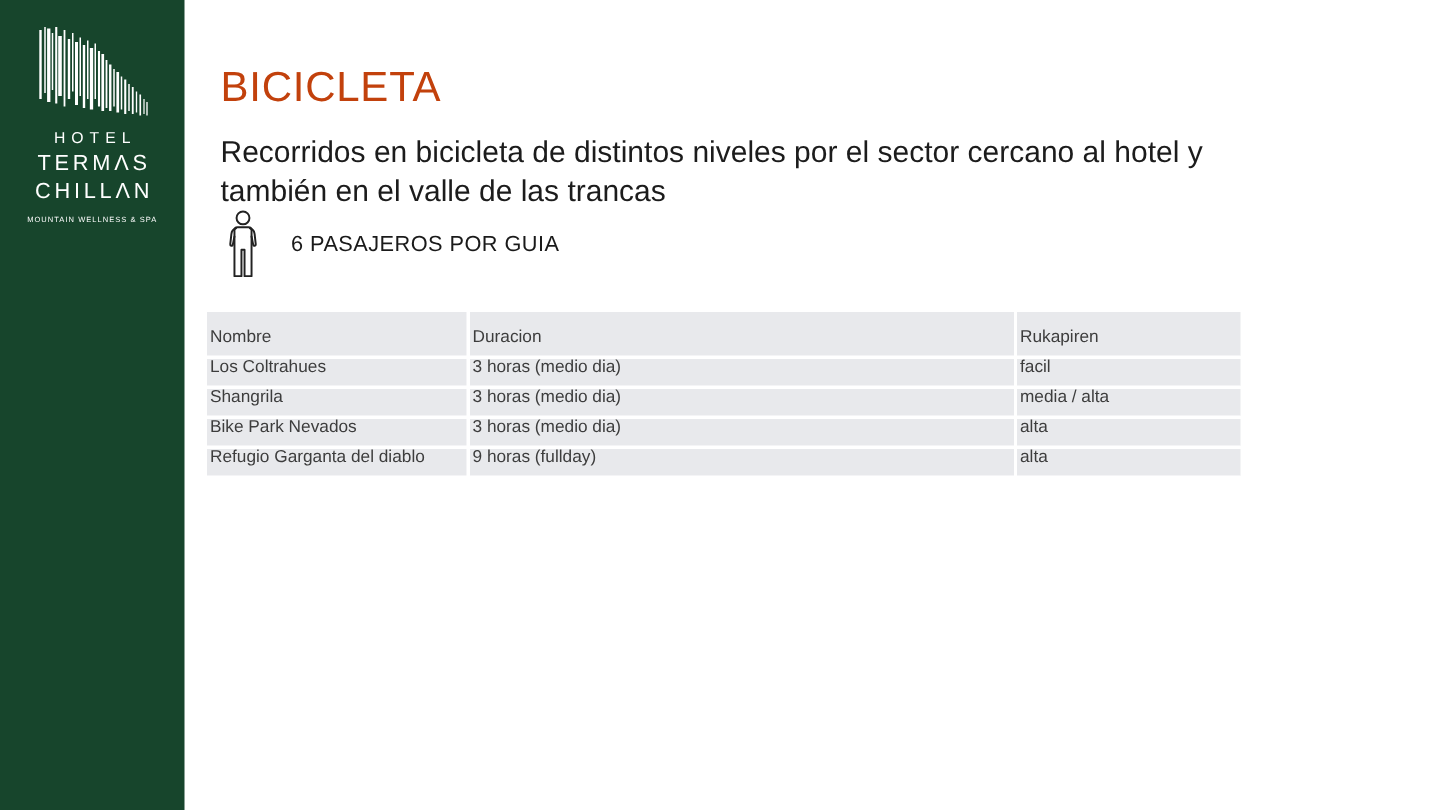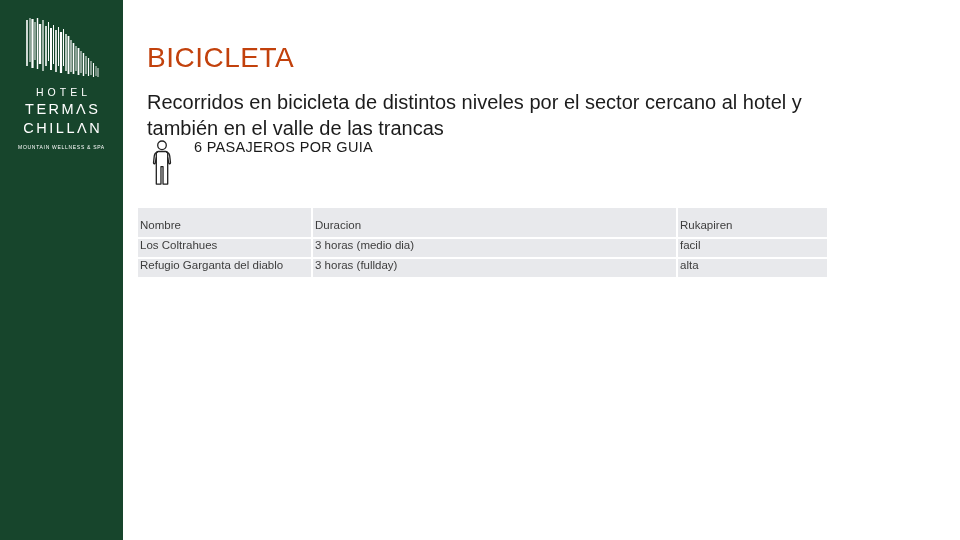--- a/index.html
+++ b/index.html
@@ -66,21 +66,21 @@
     left: 147px; top: 90px;
     width: 662px;
     font-size: 20px;
     line-height: 25.5px;
     color: #1c1c1c;
   }
   .capacity {
     position: absolute;
     left: 148px; top: 139px;
     display: flex;
-    align-items: flex-start;
+    align-items: center;
   }
   .person-icon-box { width: 28px; height: 48px; }
   .capacity-label {
     margin-left: 18px;
     font-size: 14.5px;
     letter-spacing: 0.3px;
     color: #1a1a1a;
   }
 
   
@@ -181,20 +181,30 @@
         <th class="col-dificultad">Rukapiren</th>
       </tr>
     </thead>
     <tbody>
       <tr>
         <td>Los Coltrahues</td>
         <td>3 horas (medio dia)</td>
         <td>facil</td>
       </tr>
       <tr>
+        <td>Shangrila</td>
+        <td>3 horas (medio dia)</td>
+        <td>media / alta</td>
+      </tr>
+      <tr>
+        <td>Bike Park Nevados</td>
+        <td>3 horas (medio dia)</td>
+        <td>alta</td>
+      </tr>
+      <tr>
         <td>Refugio Garganta del diablo</td>
-        <td>3 horas (fullday)</td>
+        <td>9 horas (fullday)</td>
         <td>alta</td>
       </tr>
     </tbody>
   </table>
 
 </div>
 
 </body></html>

